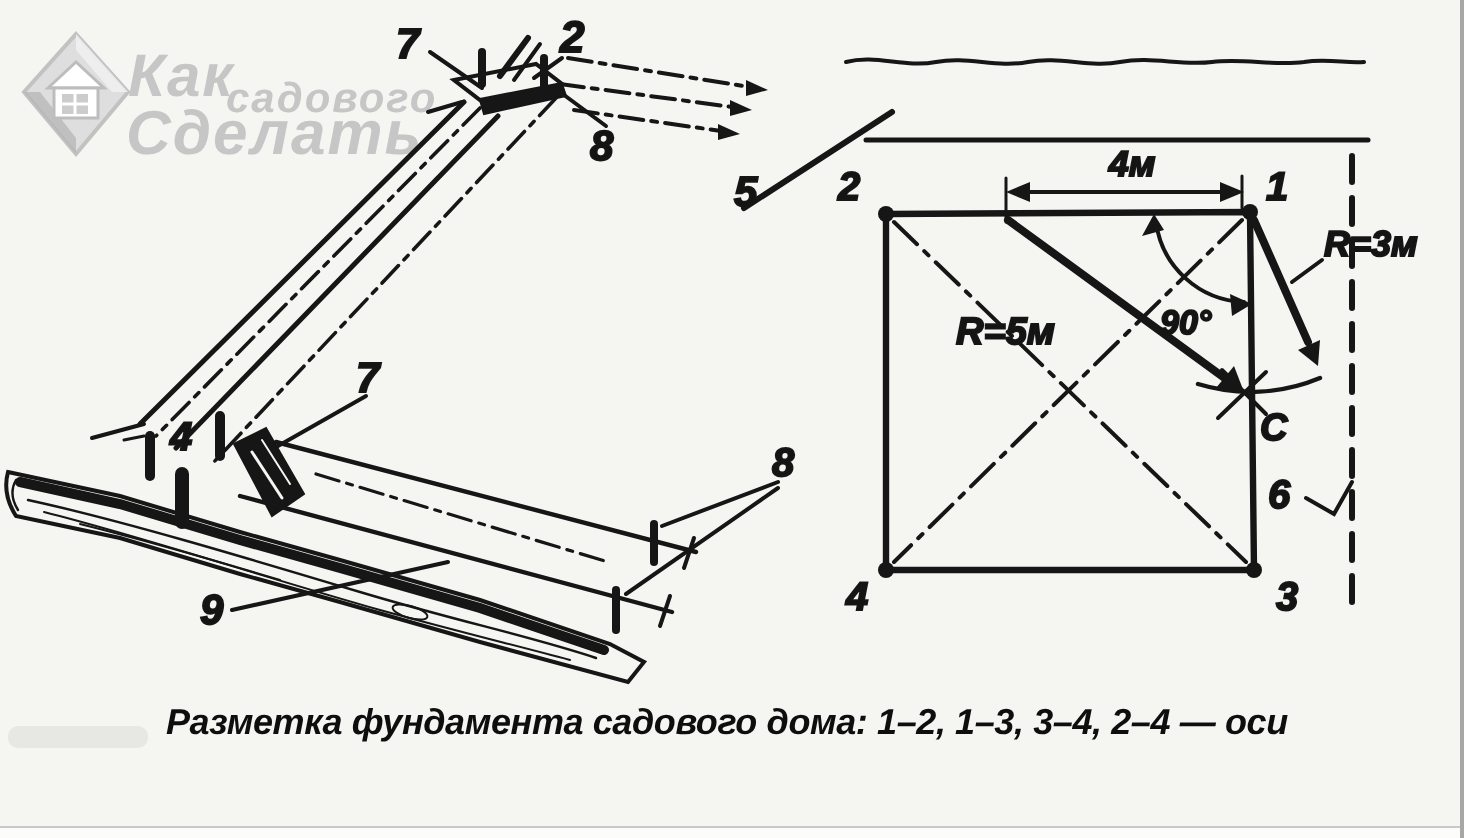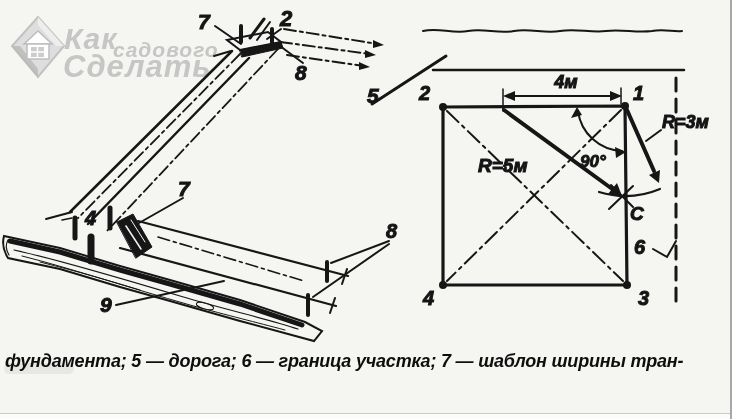--- a/index.html
+++ b/index.html
@@ -196,17 +196,17 @@
       <text class="num" x="638" y="305" font-size="20">3</text>
       <text class="num" x="566" y="88" font-size="18" text-anchor="middle">4м</text>
       <text class="num" x="478" y="172" font-size="19">R=5м</text>
       <text class="num" x="662" y="128" font-size="18">R=3м</text>
       <text class="num" x="580" y="167" font-size="17">90°</text>
       <text class="num" x="630" y="220" font-size="19">C</text>
     </g>
   </svg>
 
   <div class="caption">
-    <div class="l2">фундамента; 5 — дорога; 6 — граница участка; 7 — шаблон ширины тран-</div>
+    <div class="l1">Разметка фундамента садового дома: 1–2, 1–3, 3–4, 2–4 — оси</div>
   </div>
 
   <div class="bottom-strip"></div>
 </div>
 
 </body></html>

